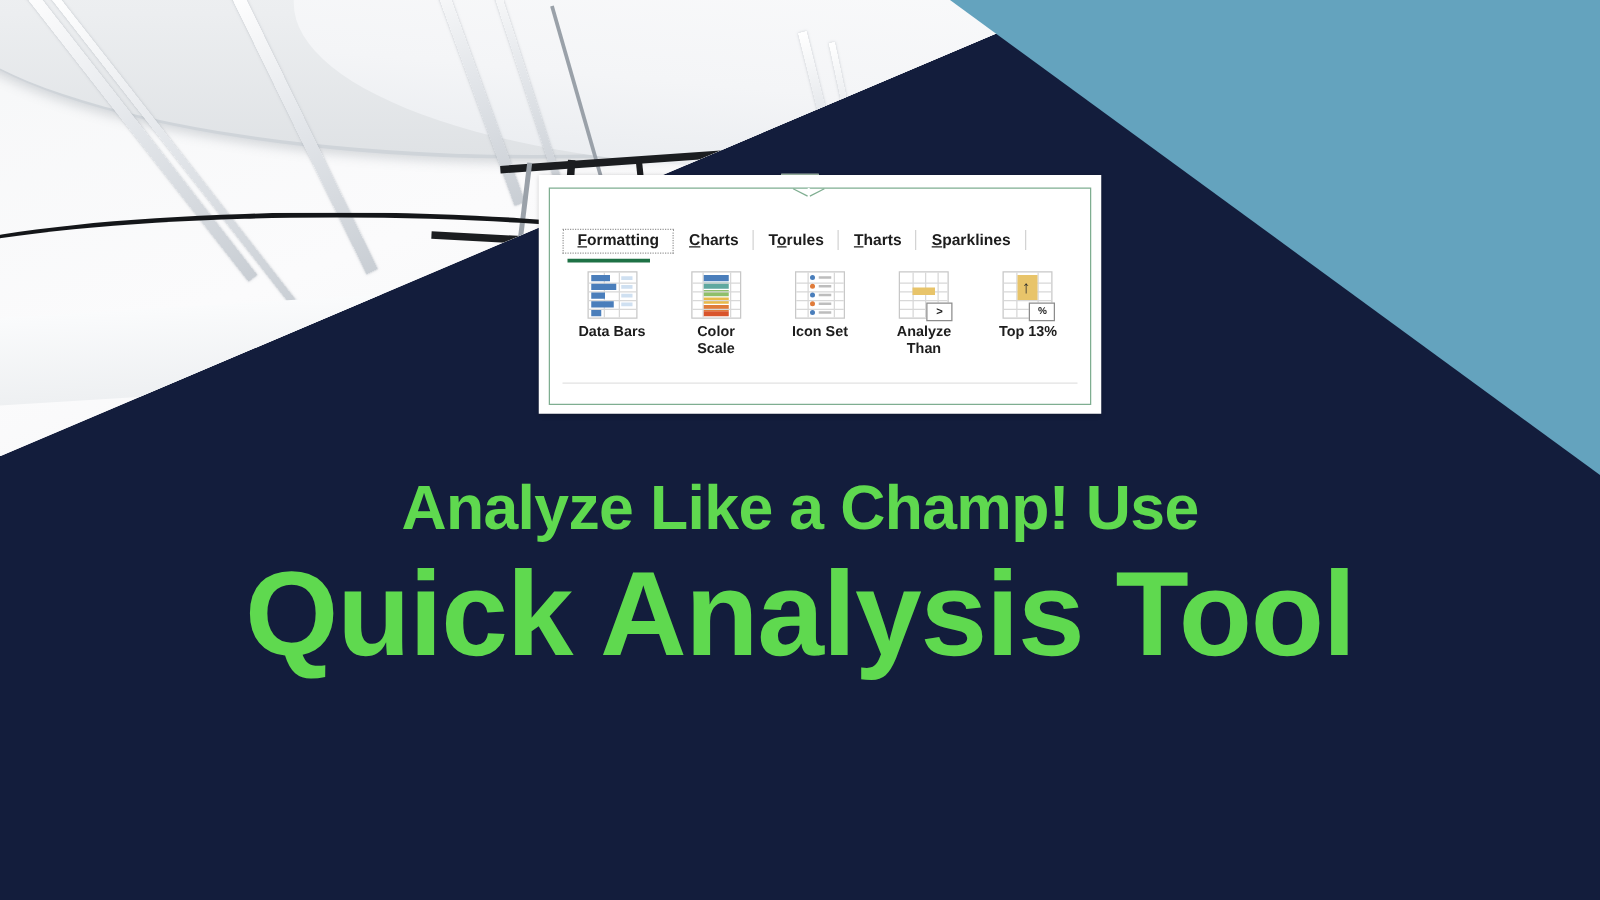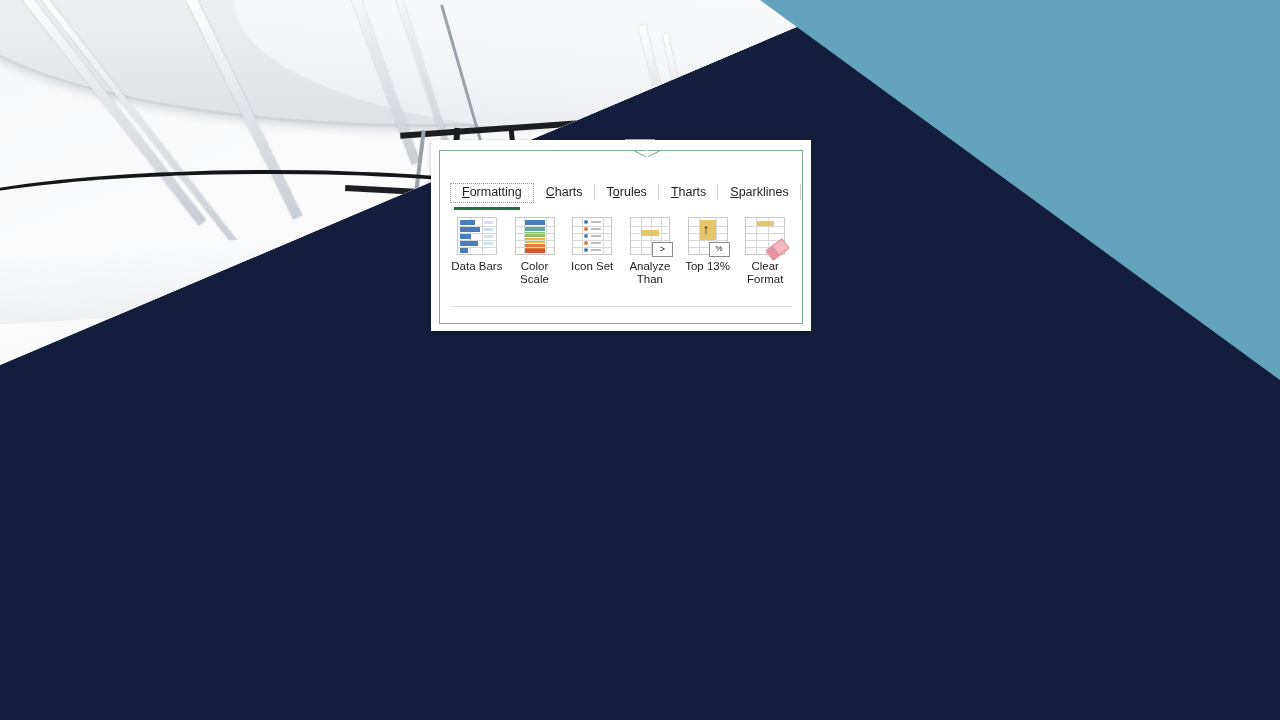--- a/index.html
+++ b/index.html
@@ -56,23 +56,24 @@
     background:linear-gradient(180deg,#fafbfc 0%,#eef0f2 100%);
     transform:rotate(-3.5deg);
   }
   .ph-arc{
     left:-110px;top:170px;width:760px;height:300px;
     border-top:4px solid #141619;border-radius:50%/60px 60px 0 0;
   }
 
   
   #qa-panel{
-    position:absolute;left:431px;top:140px;width:380px;height:191px;
+    position:absolute;left:431px;top:140px;width:450px;height:191px;
     background:#ffffff;
     box-shadow:0 1px 4px rgba(0,0,0,.25);
+    font-weight:bold;
   }
   #qa-inner{
     position:absolute;left:8px;top:10px;right:8px;bottom:7px;
     border:1px solid #7FAE91;
     background:#ffffff;
   }
   
   #qa-notch{
     position:absolute;left:194px;top:-1px;width:26px;height:13px;
     background:#ffffff;
@@ -355,40 +356,26 @@
               <span class="gl gl-h" style="top:22px;"></span>
               <span class="gl gl-h" style="top:29px;"></span>
               <span class="cellfill t10-fill" style="left:11px;top:2px;width:16px;height:20px;"></span>
               <span class="arrow-up" style="left:14px;top:4px;">↑</span>
             </div>
             <span class="t10-badge">%</span>
           </div>
           <div class="qa-label">Top 13%</div>
         </div>
 
-        <div class="qa-item">
-          <div class="qa-thumb">
-            <div class="grid">
-              <span class="gl gl-v" style="left:10px;"></span>
-              <span class="gl gl-v" style="left:22px;"></span>
-              <span class="gl gl-h" style="top:8px;"></span>
-              <span class="gl gl-h" style="top:15px;"></span>
-              <span class="gl gl-h" style="top:22px;"></span>
-              <span class="gl gl-h" style="top:29px;"></span>
-              <span class="cellfill t10-fill" style="left:11px;top:3px;width:17px;height:5px;"></span>
-            </div>
-            <span class="eraser"></span>
-          </div>
-          <div class="qa-label">
-            <span>Clear</span><br>
-            <span>Format</span>
-          </div>
-        </div>
 
       </div>
 
       <div id="qa-sep"></div>
 
     </div>
   </div>
 
+  <div id="headline">
+    <div id="headline-sub">Analyze Like a Champ! Use</div>
+    <div id="headline-main">Quick Analysis Tool</div>
+  </div>
 
 </div>
 
 </body></html>

